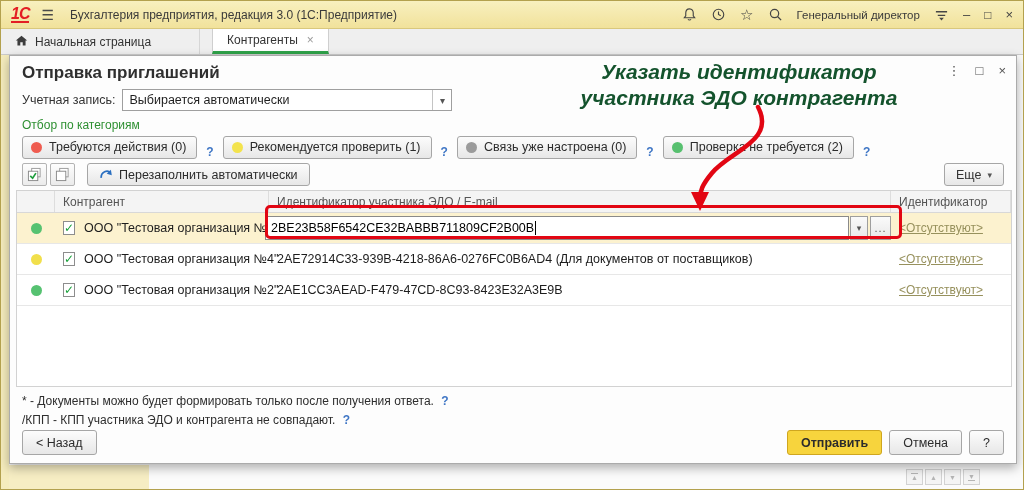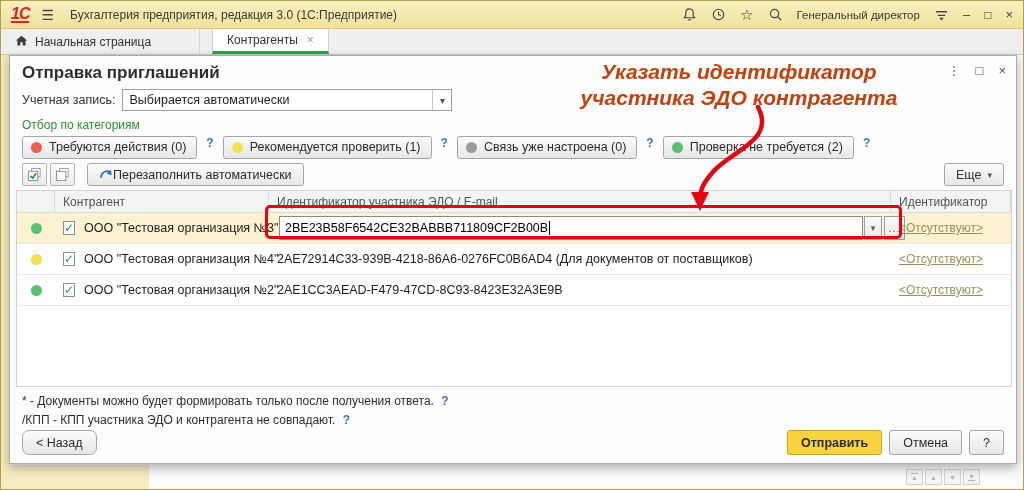--- a/index.html
+++ b/index.html
@@ -44,28 +44,28 @@
   .dlg-ctls span { cursor:pointer; font-size:13px; line-height:13px; }
 
   .row-account { position:absolute; left:12px; top:33px; display:flex; align-items:center; }
   .row-account label { margin-right:7px; font-size:12.5px; }
   .combo { width:330px; height:22px; background:#fff; border:1px solid #9f9f9f; display:flex; align-items:center; }
   .combo .val { flex:1; padding-left:6px; font-size:12.5px; color:#1f1f1f; white-space:nowrap; overflow:hidden; }
   .combo .dd { width:19px; height:100%; border-left:1px solid #c4c4c4; display:flex; align-items:center; justify-content:center; color:#555; font-size:10px; cursor:pointer; }
 
   .cat-link { position:absolute; left:12px; top:62px; color:#2e9032; font-size:12px; cursor:pointer; }
 
-  .filters { position:absolute; left:12px; top:80px; display:flex; align-items:flex-start; }
+  .filters { position:absolute; left:12px; top:80px; display:flex; align-items:flex-end; }
   .filter-btn { display:flex; align-items:center; gap:7px; padding:3px 10px 4px 8px; border:1px solid #a6a6a6; border-radius:3px; background:linear-gradient(#fcfcfc,#e7e7e7); font-size:12.5px; color:#2c2c2c; white-space:nowrap; cursor:pointer; }
   .dot { width:11px; height:11px; border-radius:50%; }
   .help { color:#3f76c5; font-weight:bold; font-size:12px; margin:0 9px; cursor:pointer; }
 
   .toolbar { position:absolute; left:12px; top:107px; display:flex; align-items:center; gap:3px; }
   .ico-btn { width:25px; height:23px; border:1px solid #b3b3b3; border-radius:2px; background:linear-gradient(#fdfdfd,#ebebeb); display:flex; align-items:center; justify-content:center; cursor:pointer; }
-  .refill-btn { margin-left:9px; height:23px; display:flex; align-items:center; padding:0 11px; border:1px solid #a6a6a6; border-radius:3px; background:linear-gradient(#fcfcfc,#e7e7e7); font-size:12.5px; color:#2c2c2c; white-space:nowrap; cursor:pointer; }
+  .refill-btn { margin-left:9px; height:23px; display:flex; align-items:center; gap:6px; padding:0 11px; border:1px solid #a6a6a6; border-radius:3px; background:linear-gradient(#fcfcfc,#e7e7e7); font-size:12.5px; color:#2c2c2c; white-space:nowrap; cursor:pointer; }
   .more-btn { position:absolute; right:12px; top:107px; height:23px; display:flex; align-items:center; gap:6px; padding:0 11px; border:1px solid #a6a6a6; border-radius:3px; background:linear-gradient(#fcfcfc,#e7e7e7); font-size:12.5px; cursor:pointer; }
   .more-btn .arr { font-size:9px; color:#555; }
 
   
   .grid { position:absolute; left:6px; top:134px; width:996px; height:197px; background:#fff; border:1px solid #d2d2d2; }
   .thead { display:flex; height:22px; background:#f4f4f4; border-bottom:1px solid #d8d8d8; font-size:12px; color:#555; }
   .thead > div { display:flex; align-items:center; padding-left:8px; border-right:1px solid #ddd; white-space:nowrap; overflow:hidden; cursor:pointer; }
   .col-st { width:38px; }
   .col-name { width:214px; }
   .col-id { width:622px; }
@@ -80,21 +80,21 @@
   .id-edit { display:flex; align-items:center; margin-left:2px; }
   .id-input { width:584px; height:24px; border:1px solid #8a8a8a; background:#fff; display:flex; align-items:center; padding-left:5px; font-size:12.5px; color:#000; cursor:text; }
   .caret { display:inline-block; width:1px; height:14px; background:#000; margin-left:1px; }
   .mini-btn { height:24px; border:1px solid #9e9e9e; background:linear-gradient(#fafafa,#e8e8e8); display:flex; align-items:center; justify-content:center; color:#555; cursor:pointer; }
   .mini-btn.dd2 { width:18px; font-size:9px; margin-left:1px; }
   .mini-btn.dots { width:21px; font-size:11px; letter-spacing:1px; margin-left:2px; }
 
   
   .notes { position:absolute; left:12px; top:336px; font-size:12px; color:#2e2e2e; line-height:19px; white-space:nowrap; }
   .btn { height:25px; display:inline-flex; align-items:center; padding:0 13px; border:1px solid #a6a6a6; border-radius:3px; background:linear-gradient(#fcfcfc,#e7e7e7); font-size:12.5px; color:#2c2c2c; cursor:pointer; white-space:nowrap; }
-  .back-btn { position:absolute; left:12px; top:374px;border-radius:7px; }
+  .back-btn { position:absolute; left:12px; top:374px; }
   .foot-right { position:absolute; right:12px; top:374px; display:flex; gap:7px; }
   .btn.primary { border:1px solid #cfa61f; font-weight:bold; }
 
   
   .annot-text { position:absolute; left:538px; top:58px; width:400px; text-align:center; font-size:21px; font-weight:bold; font-style:italic; line-height:26px; white-space:nowrap; pointer-events:none; }
   .annot-arrow { position:absolute; left:655px; top:98px; pointer-events:none; }
   .annot-box { position:absolute; left:264px; top:204px; width:637px; height:34px; border:3px solid #e20613; border-radius:5px; pointer-events:none; }
 </style>
 </head>
 <body>
@@ -253,21 +253,21 @@
       <div class="trow selected">
         <div class="cell col-st">
             <span class="dot" style="background: rgb(86, 194, 113);"></span>
           </div>
         <div class="cell col-name">
           <span class="cb">
               <span>✓</span>
             </span>
           <span>ООО "Тестовая организация №3"</span>
         </div>
-        <div class="cell col-id" style="padding-left:8px;">
+        <div class="cell col-id" style="padding-left:8px;justify-content:flex-end;">
           <div class="id-edit">
             <div class="id-input">
               <span>2BE23B58F6542CE32BABBB711809CF2B00B</span>
                 <span class="caret"></span>
             </div>
             <div class="mini-btn dd2">▾</div>
             <div class="mini-btn dots">...</div>
           </div>
         </div>
         <div class="cell col-warn">
@@ -318,21 +318,21 @@
     </div>
 
     <div class="btn back-btn">&lt; Назад</div>
     <div class="foot-right">
       <div class="btn primary" style="background: rgb(247, 212, 61);">Отправить</div>
       <div class="btn">Отмена</div>
       <div class="btn">?</div>
     </div>
   </div>
 
-  <div class="annot-text" style="color: #c2410c;">
+  <div class="annot-text" style="color: #14532d;">
     <div>Указать идентификатор</div>
     <div>участника ЭДО контрагента</div>
   </div>
   <svg class="annot-arrow" width="150" height="118" viewBox="0 0 150 118">
     <path d="M102 8 C120 42 74 52 56 74 C46 86 44 92 44 100" fill="none" stroke-width="4.5" stroke-linecap="round" stroke="#e20613"></path>
     <polygon points="35,93 53,93 44,112" fill="#e20613"></polygon>
   </svg>
   <div class="annot-box" style="border-color: rgb(226, 6, 19);"></div>
 
 </div>

